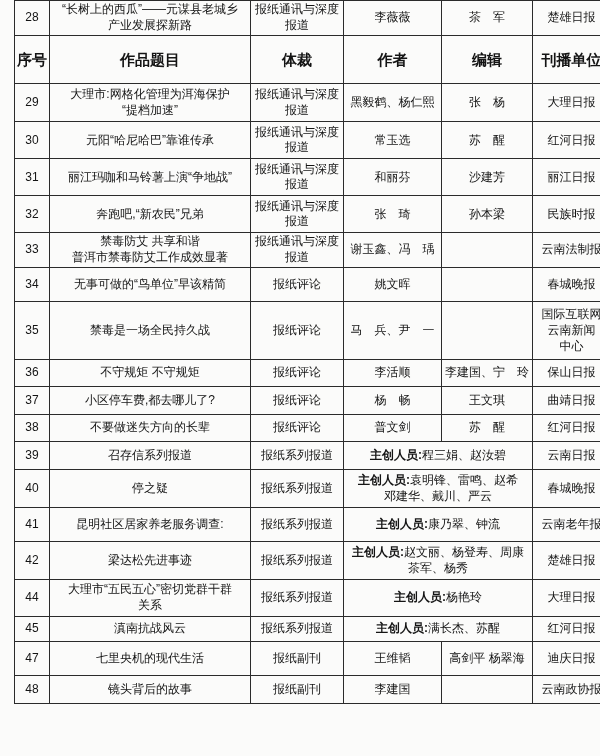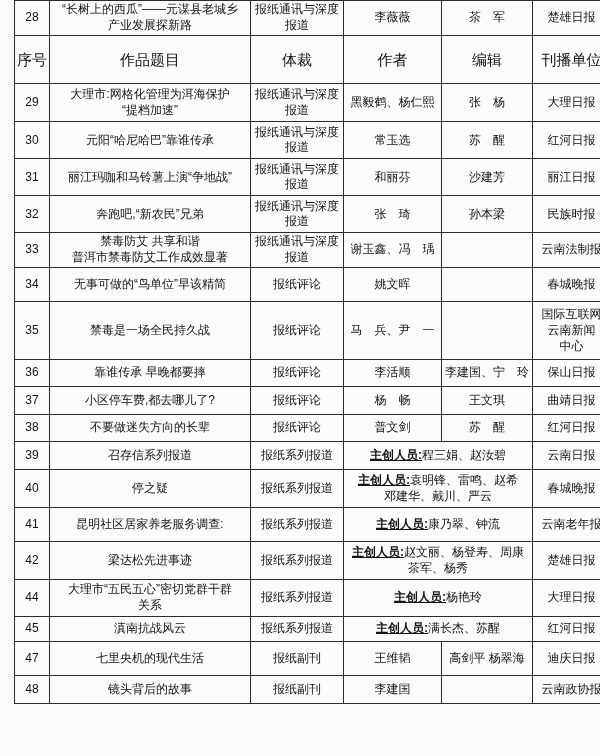--- a/index.html
+++ b/index.html
@@ -1,23 +1,23 @@
 <!DOCTYPE html>
 <html><head>
 <meta charset="utf-8">
 <style>
   html,body{margin:0;padding:0;background:#fbfbfa;}
   body{width:600px;height:756px;font-family:"Liberation Sans","DejaVu Sans",sans-serif;color:#141414;}
   table{border-collapse:collapse;table-layout:fixed;width:596px;margin:0 0 0 14px;}
   td,th{border:1px solid #2b2b2b;text-align:center;vertical-align:middle;
         padding:1px 2px;font-size:12px;line-height:1.32;white-space:pre-line;overflow:hidden;}
-  th{font-size:15px;font-weight:normal;padding:14px 1px;}
+  th{font-size:15px;font-weight:bold;padding:14px 1px;}
   td.title{padding:1px 4px;}
   td.creators{padding:1px 1px;}
-  .cl{font-weight:bold;text-decoration:underline;}
+  .cl{font-weight:bold;}
   tr{page-break-inside:avoid;}
 </style>
 </head>
 <body>
 
 <table>
   <colgroup>
     <col style="width:35px">
       <col style="width:201px">
       <col style="width:93px">
@@ -108,21 +108,21 @@
     <td>报纸评论</td>
     <td>马　兵、尹　一</td>
     <td></td>
     <td>国际互联网
 云南新闻
 中心</td>
   </tr>
 
   <tr style="height:27px">
     <td>36</td>
-    <td class="title">靠谁传承 早晚都要摔</td>
+    <td class="title">不守规矩 不守规矩</td>
     <td>报纸评论</td>
     <td>李活顺</td>
     <td>李建国、宁　玲</td>
     <td>保山日报</td>
   </tr>
 
   <tr style="height:28px">
     <td>37</td>
     <td class="title">小区停车费,都去哪儿了?</td>
     <td>报纸评论</td>

